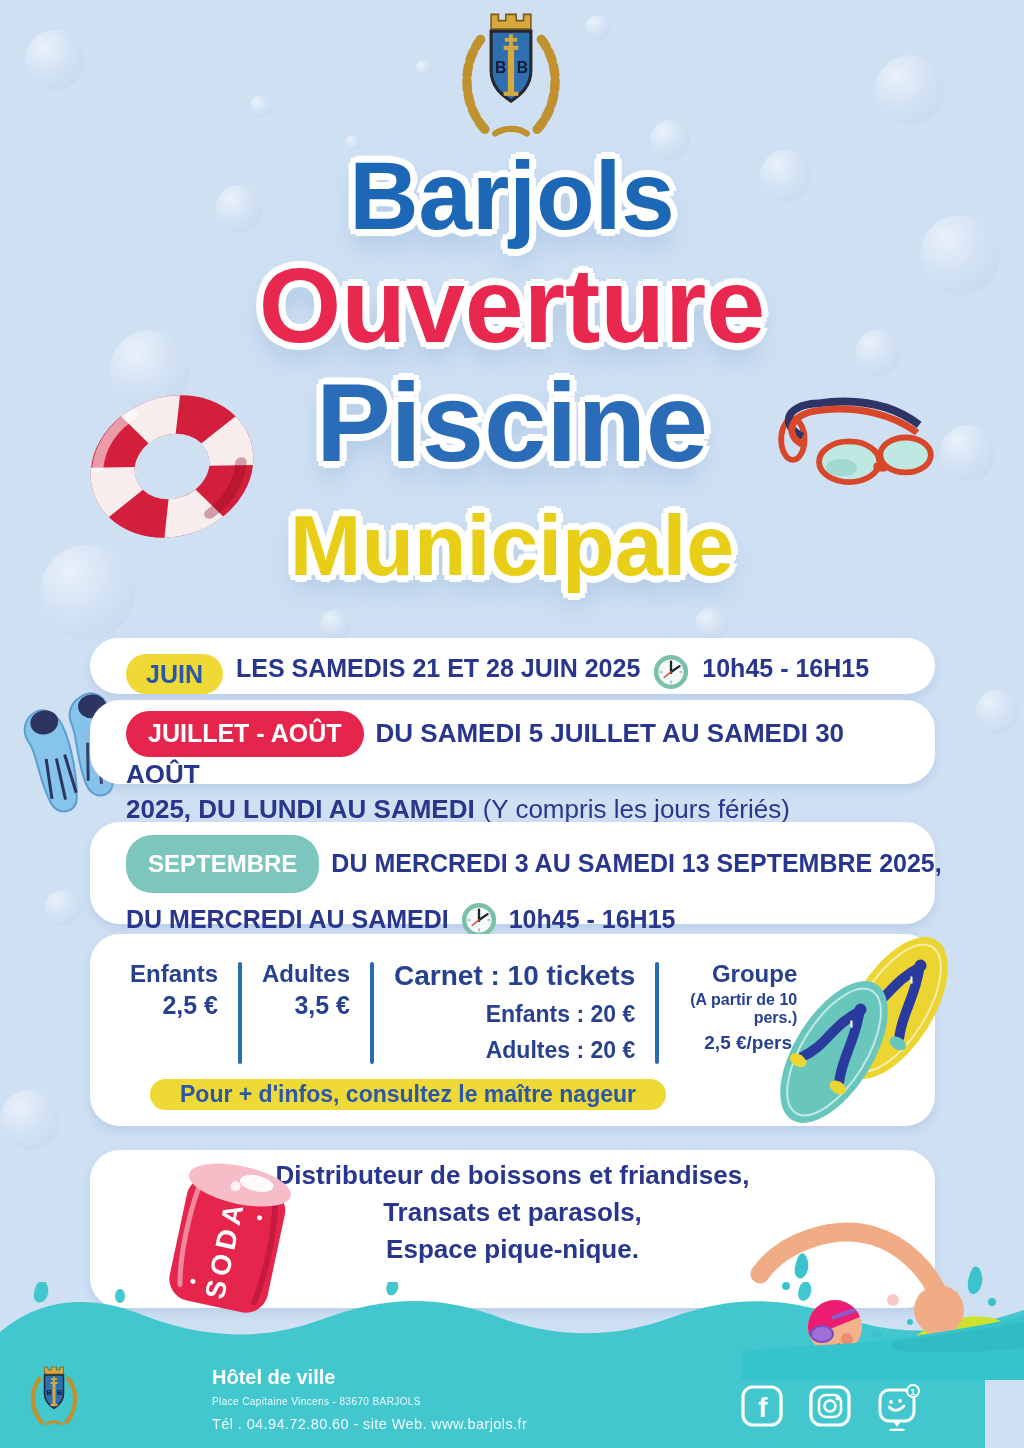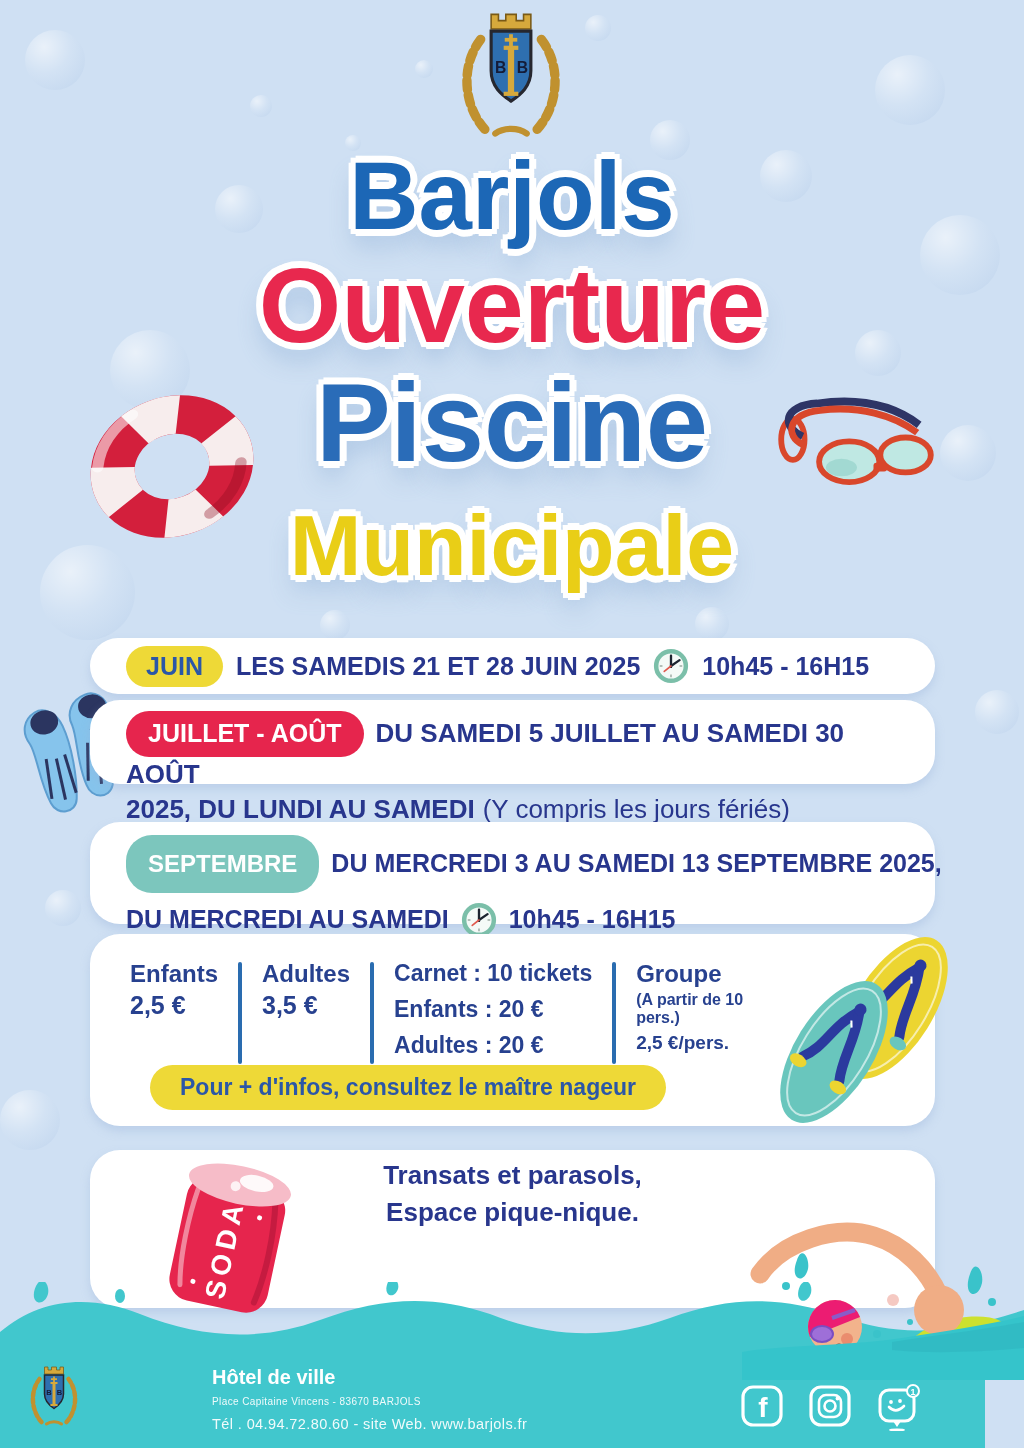--- a/index.html
+++ b/index.html
@@ -28,46 +28,46 @@
   #t4{top:500px;font-size:86px;color:var(--title-yellow)}
 
   .card{
     position:absolute;left:90px;width:845px;background:#fff;border-radius:30px;
     box-shadow:0 5px 10px rgba(150,175,215,.35);z-index:1;box-sizing:border-box;
   }
   .badge{display:inline-block;border-radius:26px;font-weight:bold;white-space:nowrap}
   .sched{color:var(--navy);font-weight:bold}
   .clock{width:36px;height:36px;flex:0 0 auto;vertical-align:middle}
 
-  #row-juin{top:638px;height:56px;display:flex;align-items:center;gap:13px;padding:0 16px 0 36px;font-size:25px}
+  #row-juin{top:638px;height:56px;display:flex;gap:13px;padding:16px 16px 0 36px;font-size:25px}
   .badge-juin{background:var(--badge-yellow);color:var(--badge-yellow-text);font-size:25px;padding:6px 20px}
 
   #row-ja{top:700px;height:84px;padding:11px 18px 0 36px;font-size:26px;line-height:1.35}
   .badge-red{background:var(--badge-red);color:#fff;font-size:25px;padding:6px 22px;margin-right:12px}
   .note{font-weight:normal;margin-left:8px}
   .hoursline{display:flex;align-items:center;gap:12px;margin-top:3px}
 
   #row-sep{top:822px;height:102px;padding:13px 18px 0 36px;font-size:25px;line-height:1.4}
   .badge-teal{background:var(--badge-teal);color:#fff;font-size:24px;padding:12px 22px;margin-right:12px}
   #row-sep .r3l1{white-space:nowrap}
   #row-sep .hoursline{margin-top:9px}
 
   #pricing{top:934px;height:192px}
   .cols{display:flex;align-items:flex-start;padding:26px 0 0 40px;color:var(--price-blue)}
-  .pc{text-align:left}
+  .pc{text-align:right}
   .pc .lbl{font-weight:bold;font-size:24px}
   .pc .val{font-weight:bold;font-size:25px;margin-top:3px}
-  .pc3 .lbl{font-size:23px;white-space:nowrap}
+  .pc3 .lbl{font-size:28px;white-space:nowrap}
   .pc3 .ln{font-weight:bold;font-size:23px;margin-top:9px}
   .pc4 .cond{font-weight:bold;font-size:16px;line-height:1.15;width:118px;margin:3px auto 0}
   .pc4 .val{margin-top:4px;font-size:19px;white-space:nowrap}
   .vd{width:4px;height:102px;border-radius:3px;background:var(--divider-blue);margin:2px 20px 0}
   .info-pill{
     position:absolute;left:60px;bottom:16px;background:var(--badge-yellow);
-    color:var(--badge-yellow-text);font-weight:bold;font-size:23px;padding:9px 30px;border-radius:26px;
+    color:var(--badge-yellow-text);font-weight:bold;font-size:23px;padding:2px 30px;border-radius:26px;
   }
 
   #onsite{top:1150px;height:158px;text-align:center}
   .surplace{margin-top:13px;background:var(--badge-red);color:#fff;font-size:26px;padding:7px 26px}
   .onsite-lines{margin-top:7px;color:var(--navy);font-weight:bold;font-size:26px;line-height:1.42}
 
   #wave{position:absolute;left:0;top:1282px;width:1024px;height:68px;z-index:1}
   #footer{position:absolute;left:0;top:1345px;width:985px;height:103px;background:var(--footer-teal);z-index:2}
   .f-title{position:absolute;left:212px;top:21px;color:#fff;font-weight:bold;font-size:20px}
   .f-line1{position:absolute;left:212px;top:51px;color:rgba(255,255,255,.92);font-size:10px;letter-spacing:.4px}
@@ -268,20 +268,21 @@
     <path d="M0,-48 C12,-22 10,2 20,22" fill="none" stroke="#2b3a9e" stroke-width="10" stroke-linecap="round"></path>
     <circle cx="0" cy="-50" r="6" fill="#2b3a9e"></circle>
     <ellipse cx="-26" cy="26" rx="9" ry="6" fill="#ecd531"></ellipse>
     <ellipse cx="22" cy="28" rx="9" ry="6" fill="#ecd531"></ellipse>
     <line x1="-2" y1="-36" x2="2" y2="-30" stroke="#fff" stroke-width="2"></line>
   </g>
 </svg>
 
 <div id="onsite" class="card">
   <div class="onsite-lines">
+    <div>Distributeur de boissons et friandises,</div>
     <div>Transats et parasols,</div>
     <div>Espace pique-nique.</div>
   </div>
 </div>
 
 <svg id="soda" class="deco" viewBox="0 0 185 172">
   <g transform="rotate(12 92 86)">
     <rect x="42" y="36" width="100" height="126" rx="22" fill="#e6254d"></rect>
     <path d="M52,50 C48,80 48,120 54,148" stroke="#fff" stroke-width="5" fill="none" opacity=".45" stroke-linecap="round"></path>
     <path d="M130,46 C136,80 136,120 130,150" stroke="#9e0f30" stroke-width="6" fill="none" opacity=".45" stroke-linecap="round"></path>

